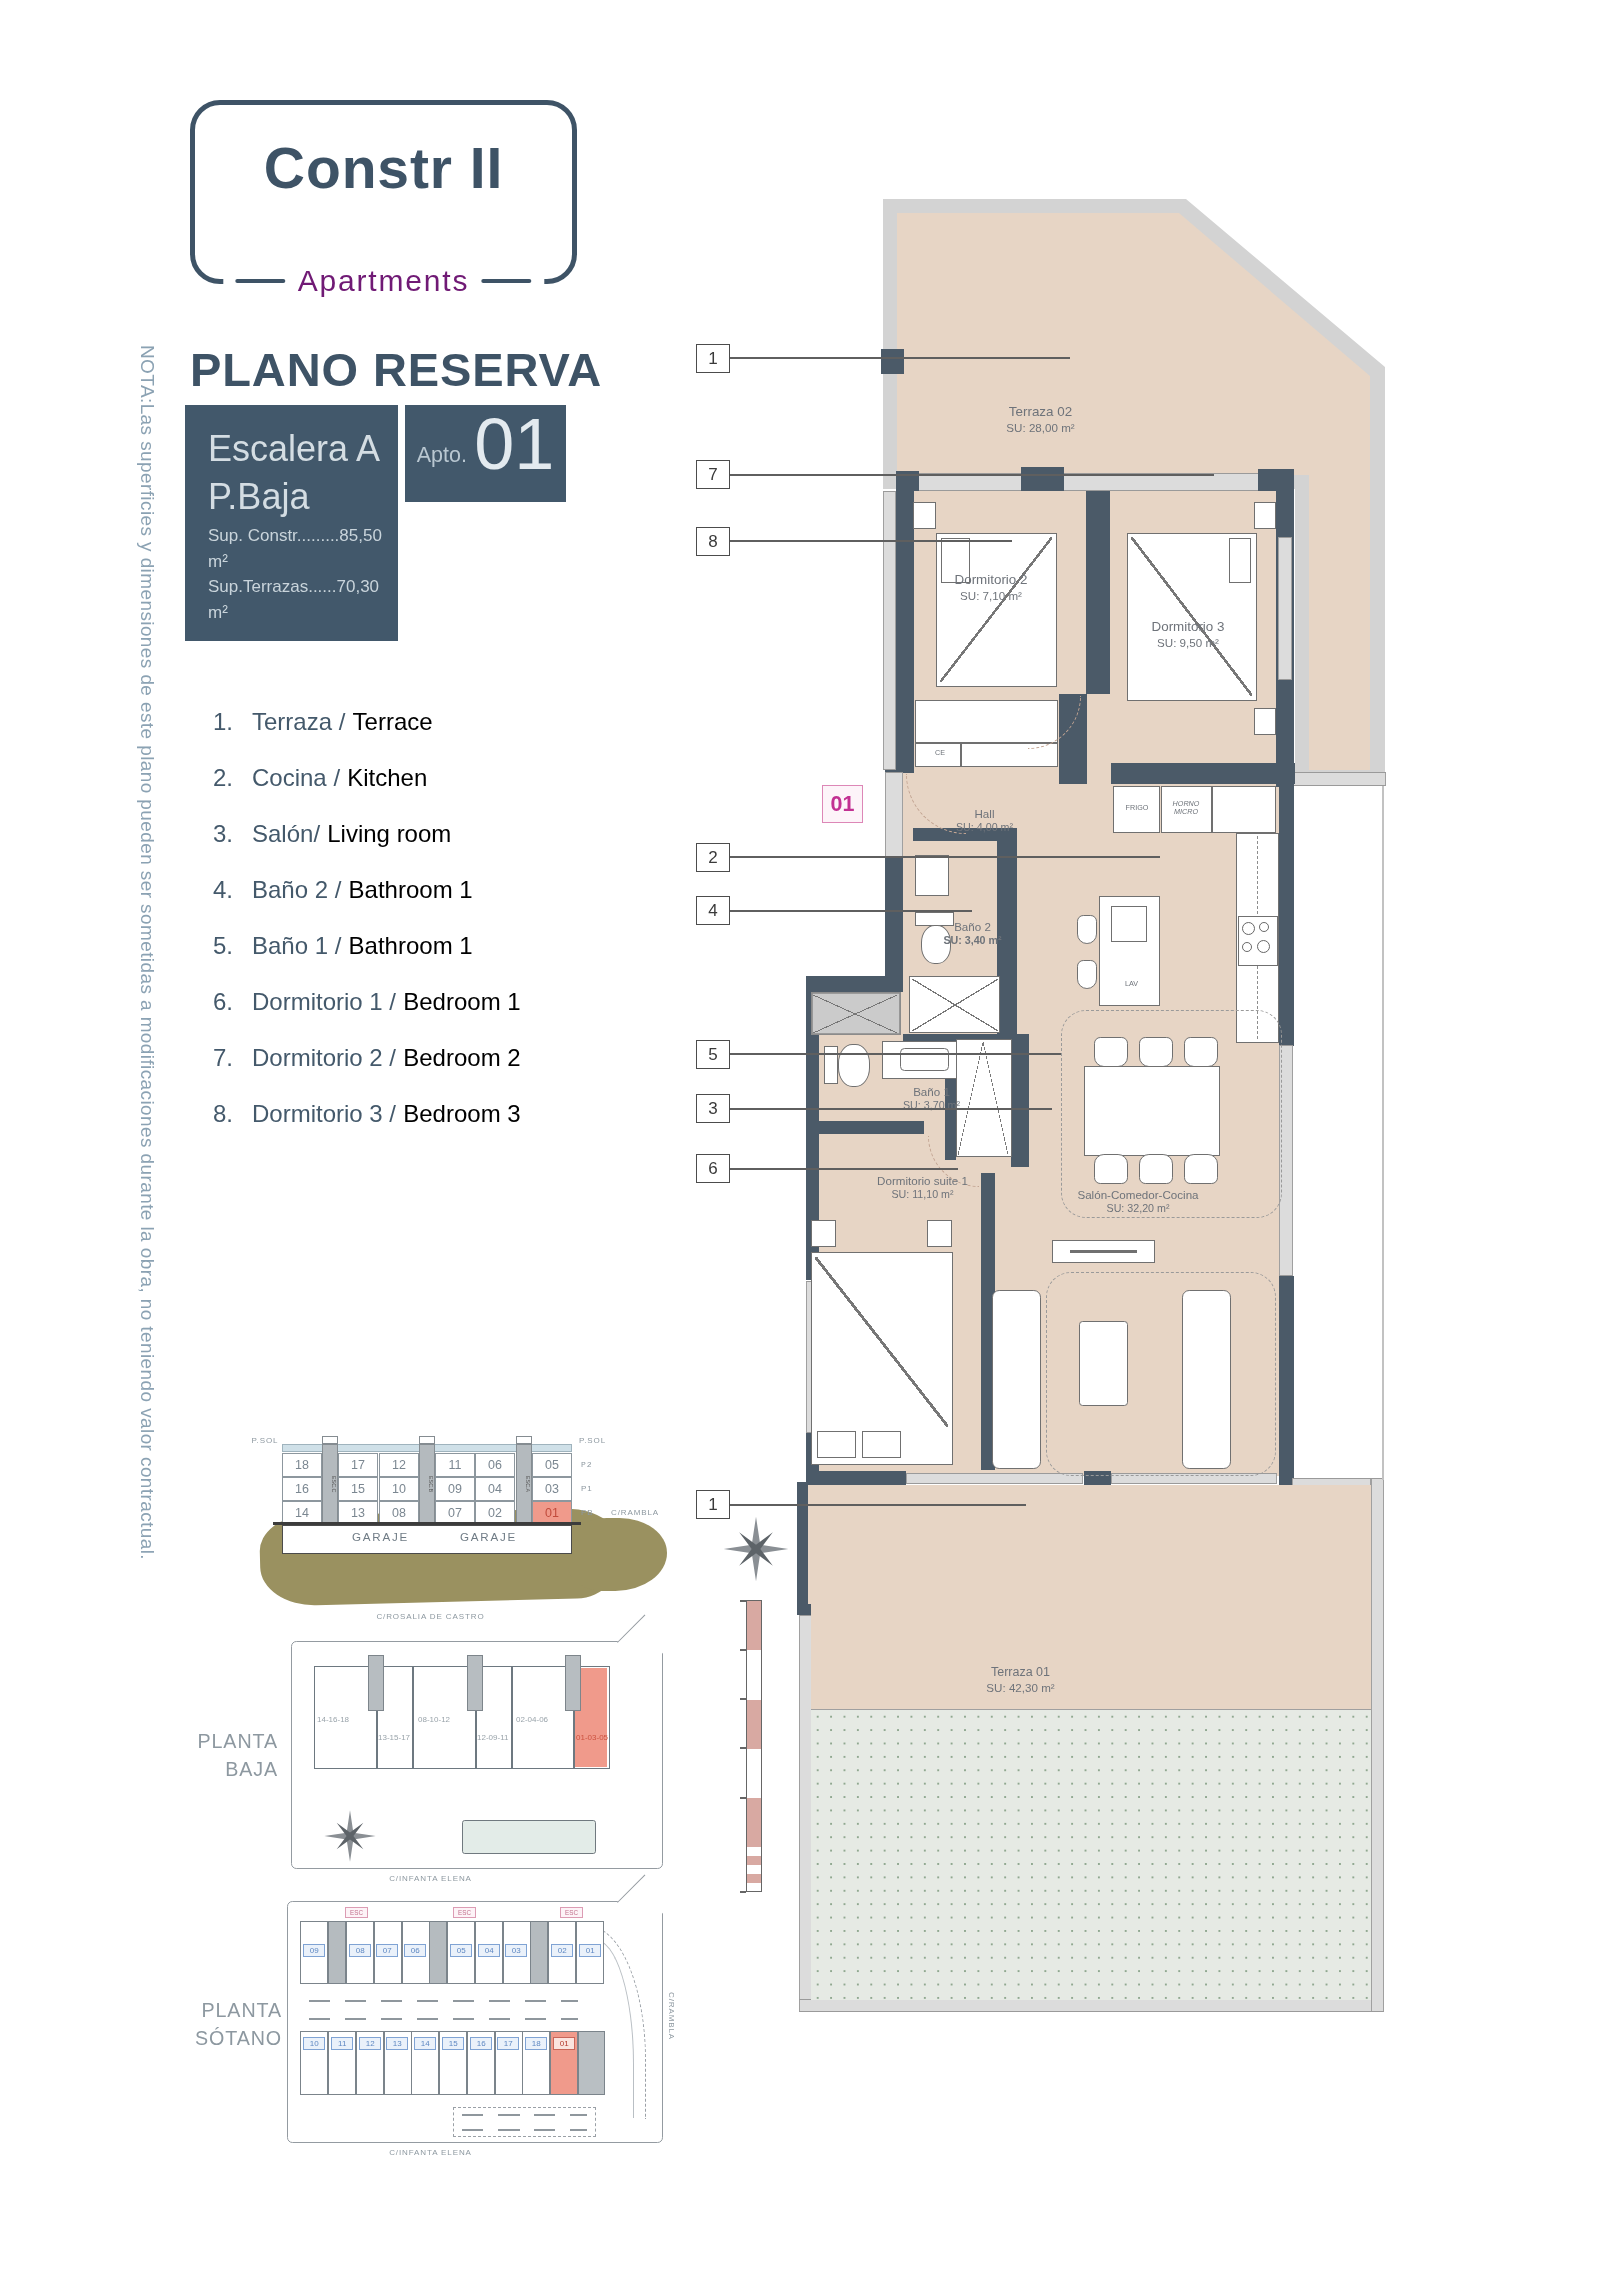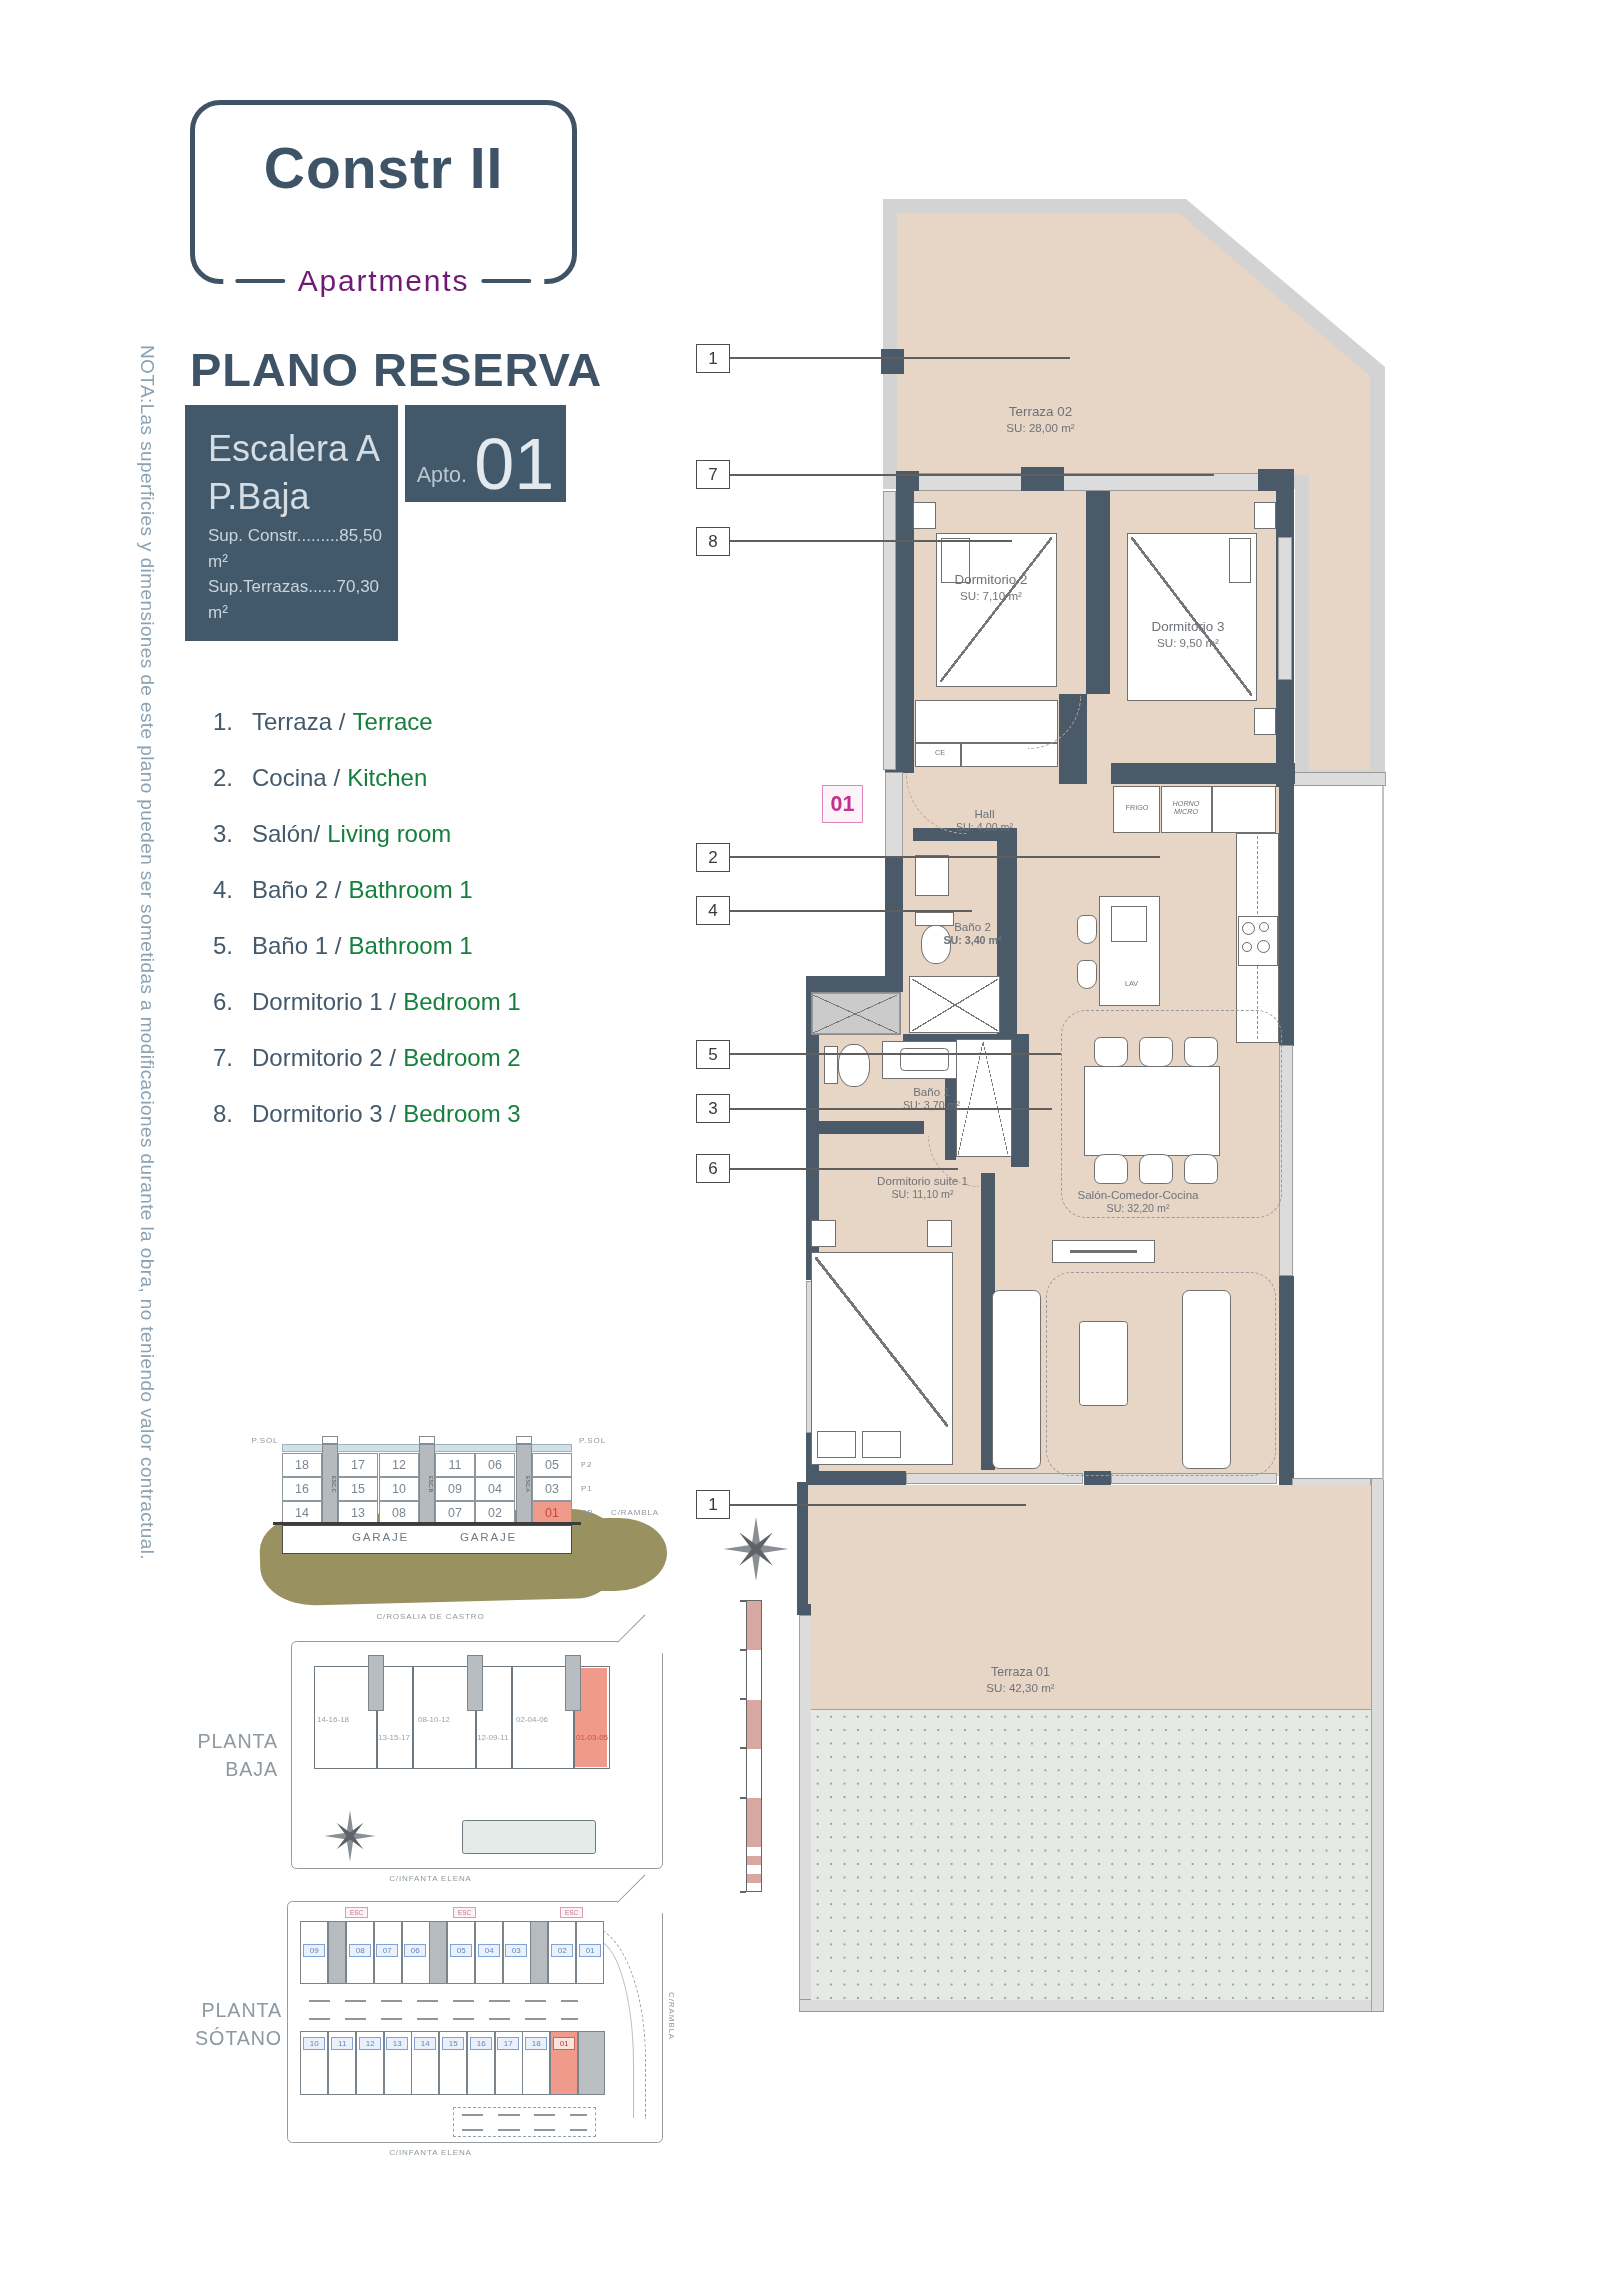--- a/index.html
+++ b/index.html
@@ -25,30 +25,30 @@
   
   .logo{position:absolute;left:190px;top:100px;width:387px;height:184px;border:5.4px solid #3e5366;border-radius:30px;box-sizing:border-box;}
   .logo-title{margin-top:30px;text-align:center;font-size:57px;font-weight:bold;color:#3e5366;letter-spacing:0.9px;}
   .logo-subrow{position:absolute;bottom:-19px;left:50%;transform:translateX(-50%);display:flex;align-items:center;gap:12.5px;background:#fff;padding:0 12.5px;}
   .dash{width:50px;height:4.5px;background:#3e5366;border-radius:2.7px;}
   .logo-sub{font-size:30px;color:#701a75;letter-spacing:1.8px;}
   .ptitle{position:absolute;left:190px;top:342px;font-size:47px;font-weight:600;color:#3e5366;letter-spacing:0.9px;}
   .unitbox{position:absolute;left:185px;top:405px;width:213px;height:236px;background:#42586b;color:#d4dde3;box-sizing:border-box;padding:19.7px 0 0 23px;}
   .unitbox .l1{font-size:36px;line-height:1.35;}
   .sups{position:absolute;left:23px;bottom:16px;font-size:17px;color:#c9d4db;line-height:1.5;}
-  .aptobox{position:absolute;left:405px;top:405px;width:161px;height:97px;background:#42586b;display:flex;align-items:flex-end;justify-content:center;padding-bottom:5px;box-sizing:border-box;}
+  .aptobox{position:absolute;left:405px;top:405px;width:161px;height:97px;background:#42586b;display:flex;align-items:flex-end;justify-content:center;padding-bottom:25px;box-sizing:border-box;}
   .aptolab{font-size:21.5px;color:#b9c7d1;margin-right:7.2px;margin-bottom:9px;}
   .aptonum{font-size:72px;font-weight:300;color:#e3eaef;line-height:0.9;}
   .note{position:absolute;left:131px;top:345px;height:1522px;width:27px;writing-mode:vertical-rl;font-size:19px;color:#8ba2b3;letter-spacing:0.4px;}
   
   .legend{position:absolute;left:213px;top:708px;}
   .legend .li{display:flex;height:56px;font-size:24px;align-items:flex-start;}
   .legend .num{width:39px;color:#44596b;}
   .legend .es{color:#44596b;}
-  .legend .en{color:#15803d;margin-left:7.2px;}
+  .legend .en{color:#000000;margin-left:7.2px;}
   
   .cellTxt{position:absolute;font-size:12.5px;color:#7b8791;display:flex;align-items:center;justify-content:center;border:0.9px solid #8d979e;background:#fff;box-sizing:border-box;}
   .minors{font-size:8px;color:#8d98a0;letter-spacing:0.9px;position:absolute;}
   .chip{position:absolute;border:0.9px solid #7fa3d4;color:#5e88c2;background:#eaf1fa;font-size:8px;display:flex;align-items:center;justify-content:center;box-sizing:border-box;}
   .pinkb{position:absolute;border:0.9px solid #dc9cb4;color:#c2718d;background:#fdf3f7;font-size:6.3px;display:flex;align-items:center;justify-content:center;box-sizing:border-box;}
   .dashrow{position:absolute;height:1.8px;background:repeating-linear-gradient(90deg,#8f979d 0 21.5px,transparent 21.5px 36px);}
   .plabel{position:absolute;font-size:19.7px;color:#8d98a0;letter-spacing:0.9px;text-align:right;line-height:1.4;}
   .cut{position:absolute;width:39px;height:39px;background:#fff;border-left:1.8px solid #949ba1;transform:rotate(45deg);}
 </style>
 </head>

